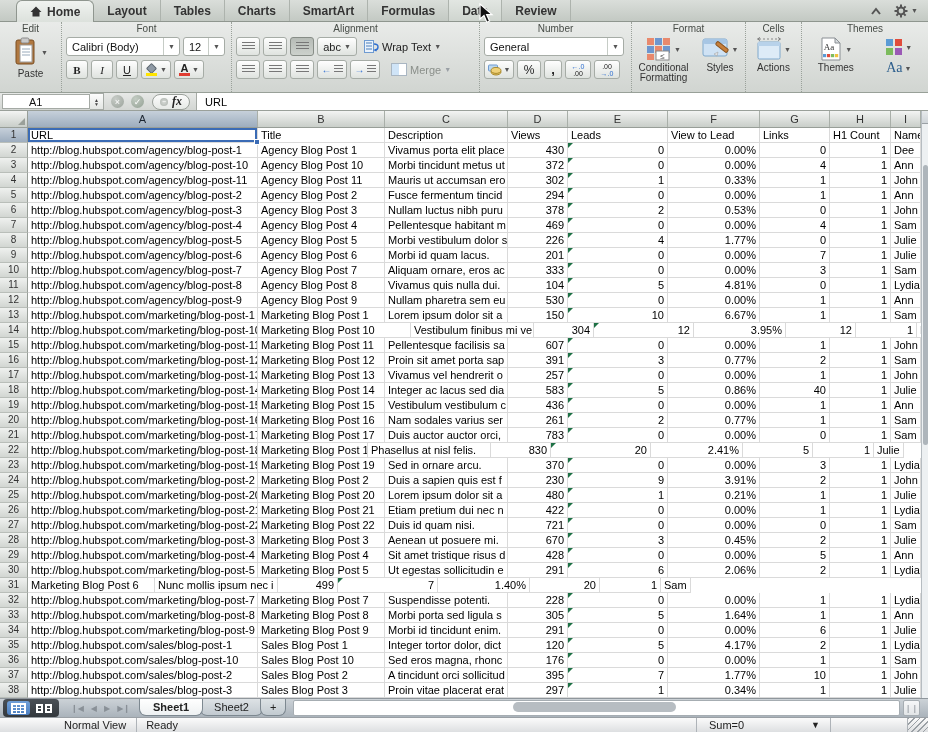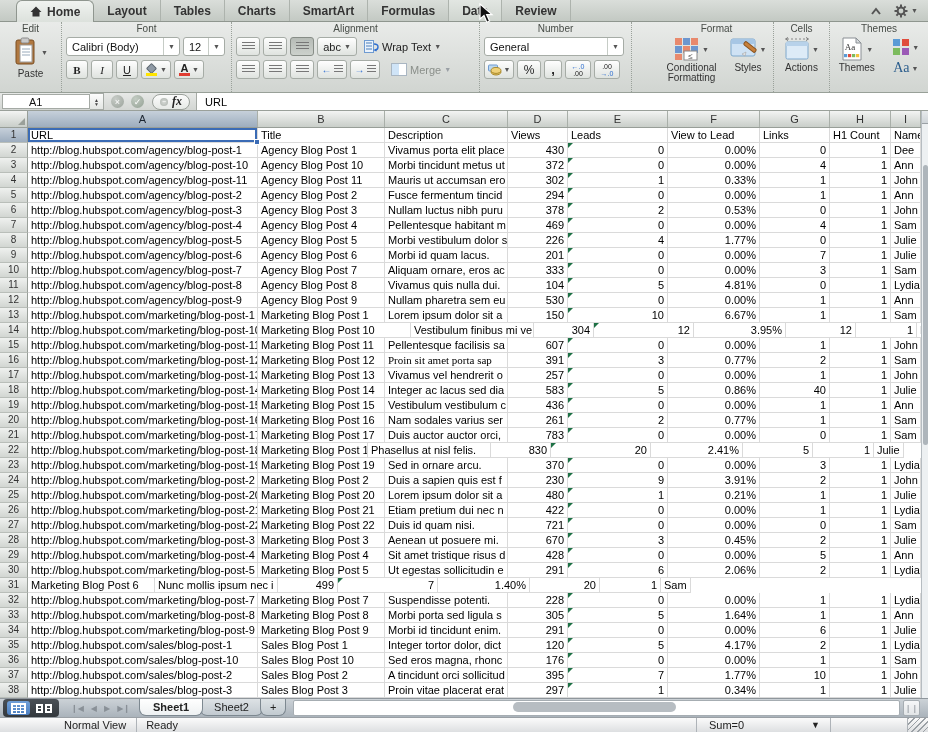--- a/index.html
+++ b/index.html
@@ -306,21 +306,21 @@
         </span>
         <span class="btn" style="width:26px;">
           <span style="font-size:7px;line-height:7px;text-align:center;">
             <span style="display:block;">.00</span>
             <span style="color:#2f6fd0;display:block;">→.0</span>
           </span>
         </span>
       </div>
     </div>
 
-    <div class="rgroup" style="width:114px;margin-left:28px;">
+    <div class="rgroup" style="width:114px;">
       <div class="glabel">Format</div>
       <div style="display:flex;justify-content:space-around;padding-top:2px;">
         <div class="bigbtn">
           <span class="iconbox">
             <svg width="26" height="24" viewBox="0 0 26 24">
               <rect x="1" y="1" width="7" height="7" fill="#e8896d"></rect>
                 <rect x="9" y="1" width="7" height="7" fill="#6d96cf"></rect>
                 <rect x="17" y="1" width="7" height="7" fill="#e8896d"></rect>
               <rect x="1" y="9" width="7" height="7" fill="#6d96cf"></rect>
                 <rect x="9" y="9" width="7" height="7" fill="#e8896d"></rect>
@@ -609,21 +609,21 @@
           <div class="cell num" style="width: 100px;"><span>0</span><span class="tri"></span></div>
           <div class="cell num" style="width: 92px;"><span>0.00%</span></div>
           <div class="cell num" style="width: 70px;"><span>1</span></div>
           <div class="cell num" style="width: 61px;"><span>1</span></div>
           <div class="cell" style="width: 30px;"><span>John</span></div>
         </div>
         <div class="grow">
           <div class="rown">16</div>
           <div class="cell" style="width: 230px;"><span>http://blog.hubspot.com/marketing/blog-post-12</span></div>
           <div class="cell" style="width: 127px;"><span>Marketing Blog Post 12</span></div>
-          <div class="cell" style="width: 123px; font-family: Liberation Serif, serif;"><span>Proin sit amet porta sap</span></div>
+          <div class="cell" style="width: 123px;"><span>Proin sit amet porta sap</span></div>
           <div class="cell num" style="width: 60px;"><span>391</span></div>
           <div class="cell num" style="width: 100px;"><span>3</span><span class="tri"></span></div>
           <div class="cell num" style="width: 92px;"><span>0.77%</span></div>
           <div class="cell num" style="width: 70px;"><span>2</span></div>
           <div class="cell num" style="width: 61px;"><span>1</span></div>
           <div class="cell" style="width: 30px;"><span>Sam</span></div>
         </div>
         <div class="grow">
           <div class="rown">17</div>
           <div class="cell" style="width: 230px;"><span>http://blog.hubspot.com/marketing/blog-post-13</span></div>

